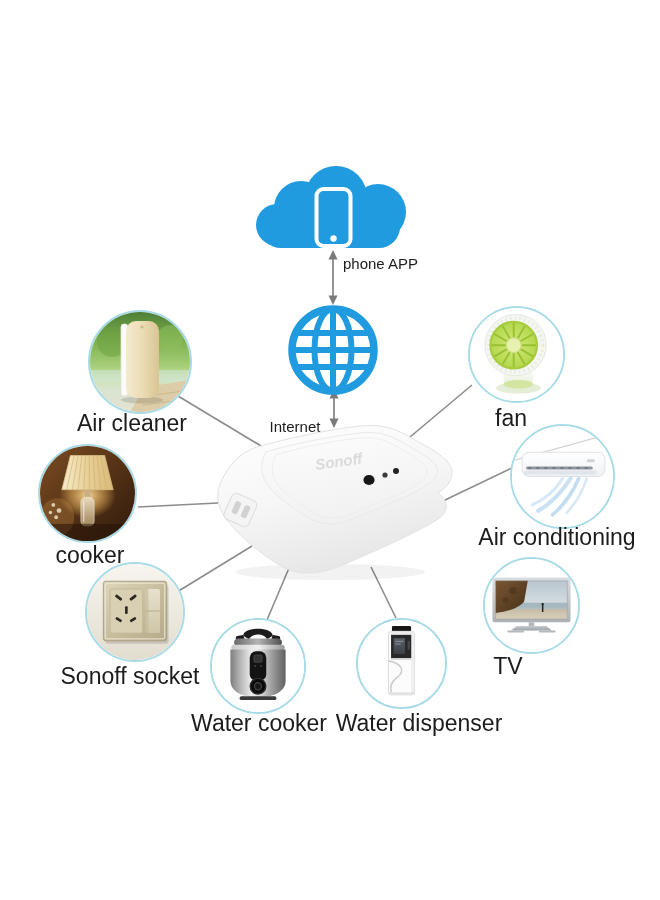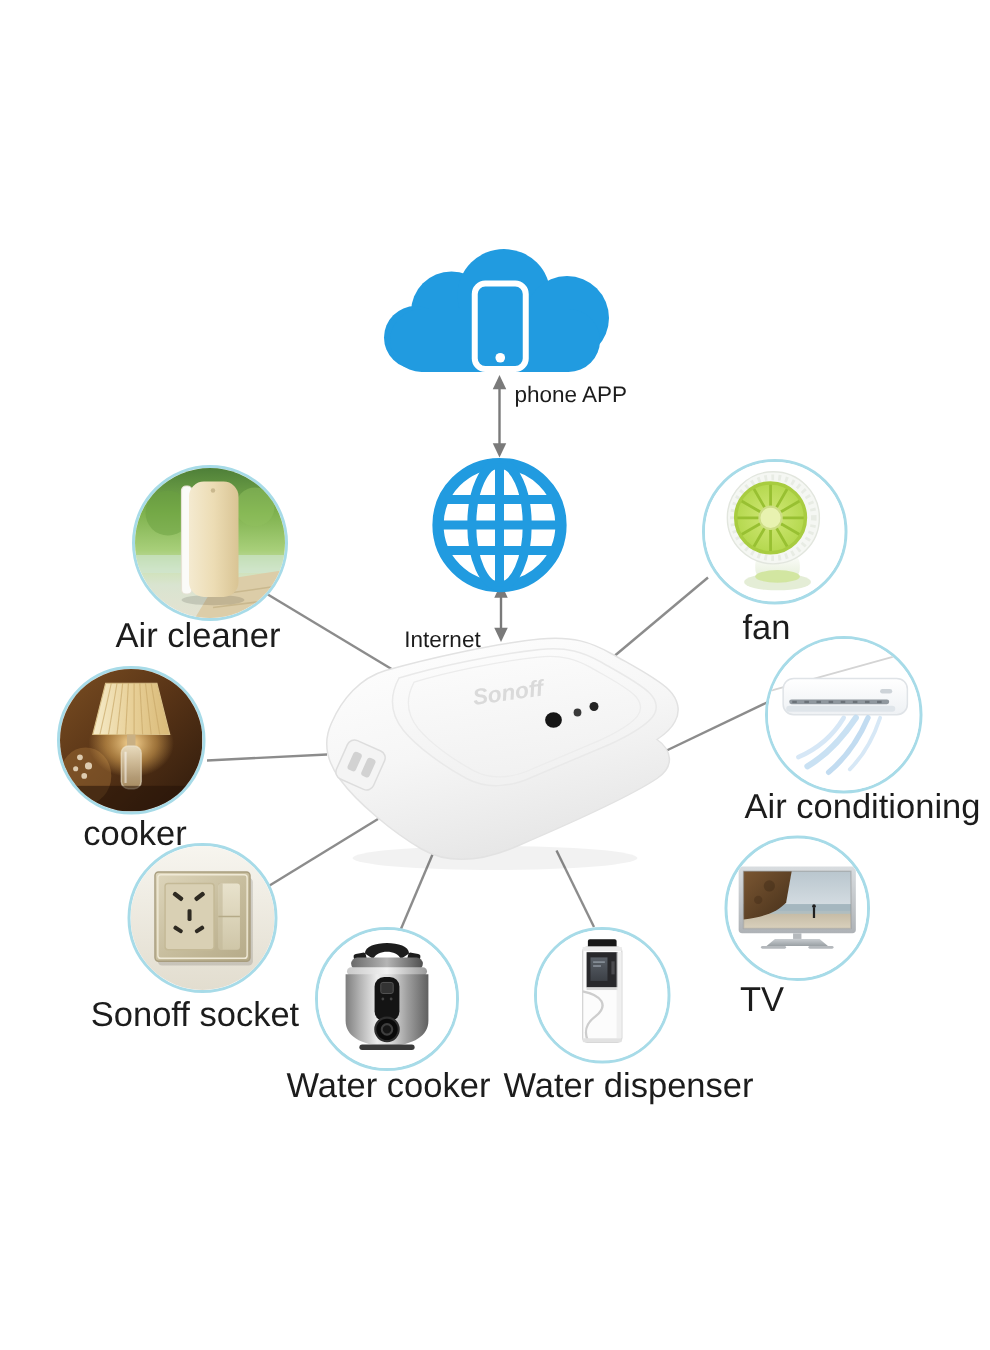--- a/index.html
+++ b/index.html
@@ -275,21 +275,21 @@
         </g>
         <rect x="74" y="33" width="8" height="3" rx="1.5" fill="#cdd3d8"></rect>
         <g fill="none" stroke-linecap="round">
           <path d="M50,52 C44,62 34,72 20,78" stroke="#cfe3f5" stroke-width="3" opacity="0.85"></path>
           <path d="M58,52 C50,64 40,76 26,84" stroke="#bcd9f0" stroke-width="4" opacity="0.8"></path>
           <path d="M66,52 C60,66 52,78 40,88" stroke="#a8cdeb" stroke-width="3.5" opacity="0.7"></path>
           <path d="M74,52 C70,64 64,76 54,86" stroke="#bcd9f0" stroke-width="2.5" opacity="0.6"></path>
         </g>
       </svg>
     </div>
-    <div class="label" style="left:557px;top:525px;margin-left:18px;">Air conditioning</div>
+    <div class="label" style="left:557px;top:525px;">Air conditioning</div>
   </div>
 
   <div class="abs" style="z-index:3;">
     <div class="circle" style="left:85px;top:562px;width:100px;height:100px;">
       <svg viewBox="0 0 100 100">
         <defs>
           <linearGradient id="g-ss-bg" x1="0" y1="0" x2="0" y2="1">
             <stop offset="0" stop-color="#f7f5ef"></stop>
               <stop offset="1" stop-color="#e2ddcf"></stop>
           </linearGradient>

